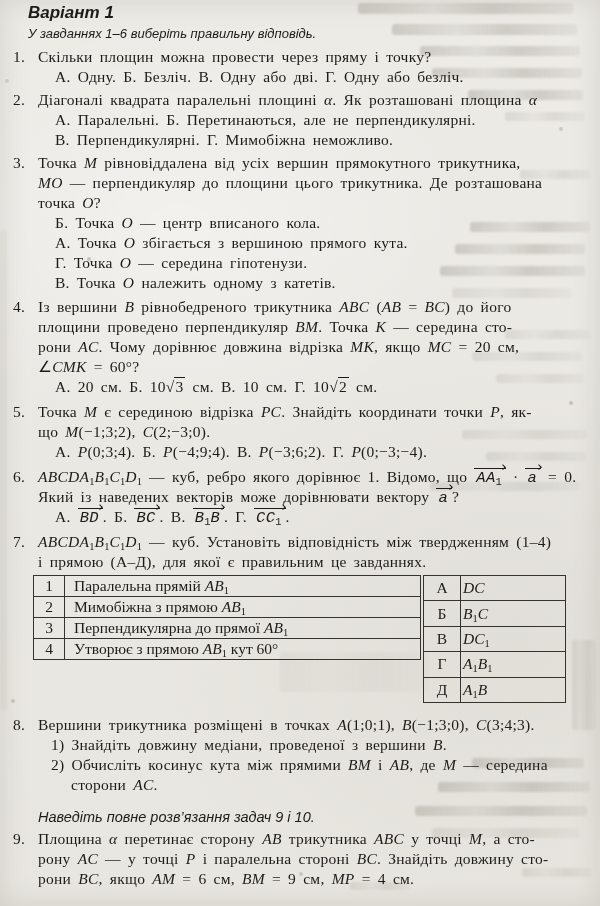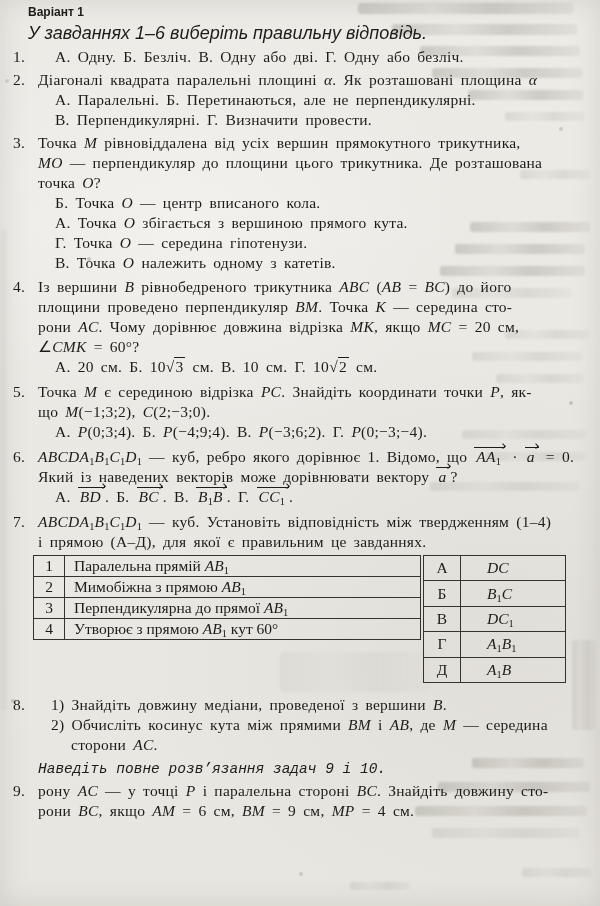--- a/index.html
+++ b/index.html
@@ -19,52 +19,52 @@
     box-shadow:inset 0 0 28px rgba(95,92,82,.18);}
   
   .sm{position:absolute;z-index:1;border-radius:3px;filter:blur(1.3px);
     background:linear-gradient(90deg, rgba(128,126,115,.30), rgba(128,126,115,.12) 35%, rgba(128,126,115,.28) 62%, rgba(128,126,115,.10));}
   .sm.light{opacity:.55;}
   .specks{position:absolute;left:0;top:0;width:2px;height:2px;z-index:1;background:transparent;border-radius:50%;
     box-shadow:88px 258px 0 1px rgba(70,68,60,.25), 570px 402px 0 1px rgba(70,68,60,.22),
                12px 700px 0 1px rgba(70,68,60,.2), 560px 128px 0 1px rgba(70,68,60,.2),
                300px 873px 0 1px rgba(70,68,60,.18), 6px 80px 0 1px rgba(70,68,60,.15);}
   .content{position:relative;z-index:2;padding:3px 6px 0 8px;}
-  .hdr1{font-family:"Liberation Sans", sans-serif;font-weight:bold;
-    font-size:12px;line-height:19px;margin-left:20px;}
+  .hdr1{font-family:"Liberation Sans", sans-serif;font-style:italic;font-weight:bold;
+    font-size:17px;line-height:19px;margin-left:20px;}
   .hdr2{font-family:"Liberation Sans", sans-serif;font-style:italic;
-    font-size:18px;line-height:19px;margin-left:20px;margin-top:2px;}
+    font-size:13px;line-height:19px;margin-left:20px;margin-top:2px;}
   .q{position:relative;padding-left:30px;font-size:15.5px;line-height:20px;
     word-spacing:3px;letter-spacing:.25px;}
   .qnum{position:absolute;left:5px;top:0;}
   .ln{white-space:nowrap;}
   .opt{padding-left:17px;}
   .sub{padding-left:13px;font-family:Liberation Serif, serif;}
   .cont2{padding-left:33px;}
   sub{font-size:10.5px;line-height:0;vertical-align:-3px;letter-spacing:0;}
   .vec{display:inline-block;position:relative;border-top:1.1px solid currentColor;
-    line-height:1.05;padding:1px 4px 0 2px;}
+    line-height:1.05;padding:1px 4px 0 2px;font-family:Liberation Mono, monospace;}
   .vec::after{content:'';position:absolute;right:0;top:-3.6px;
     border:solid currentColor;border-width:0 1.1px 1.1px 0;padding:1.7px;
     transform:rotate(-45deg);}
   .rad .rd{border-top:1px solid currentColor;padding:0 2px 0 1px;}
   .tblwrap{position:relative;height:134px;margin-top:3px;margin-bottom:6px;}
   table{border-collapse:collapse;position:absolute;top:0;
     font-size:15.5px;color:#1d1c1a;}
   td{border:1px solid #35332f;padding:0 4px;}
   .tbl-left{left:25px;width:388px;}
   .tbl-left td{height:20px;}
   .tbl-left .c-num{width:22px;text-align:center;}
   .tbl-left .c-txt{padding-left:9px;}
   .tbl-right{left:415px;width:143px;}
   .tbl-right td{height:24.4px;}
   .tbl-right .c-let{width:28px;text-align:center;}
-  .tbl-right .c-val{padding-left:26px;}
-  .note{font-family:Liberation Mono, monospace;font-style:italic;
-    font-size:14.5px;line-height:19px;margin-left:30px;margin-top:5px;margin-bottom:2px;}
+  .tbl-right .c-val{padding-left:2px;}
+  .note{font-family:Liberation Sans, sans-serif;font-style:italic;
+    font-size:14.5px;line-height:19px;margin-left:30px;margin-top:13px;margin-bottom:2px;}
   .mt2{margin-top:2px;}.mt3{margin-top:3px;}.mt4{margin-top:4px;}
   .mt5{margin-top:5px;}
 </style>
 </head>
 <body>
 
 <div class="page">
 
   <div>
     <div class="sm" style="left:358px;top:3px;width:215px;height:11px;"></div>
@@ -96,28 +96,29 @@
   </div>
   <div class="specks"></div>
 
   <div class="content">
 
     <div class="hdr1">Варіант 1</div>
     <div class="hdr2">У завданнях 1–6 виберіть правильну відповідь.</div>
 
     <div class="q mt4">
       <span class="qnum">1.</span>
+      <div class="ln">Скільки площин можна провести через пряму і точку?</div>
       <div class="ln opt">А. Одну. Б. Безліч. В. Одну або дві. Г. Одну або безліч.</div>
     </div>
 
     <div class="q mt3">
       <span class="qnum">2.</span>
       <div class="ln">Діагоналі квадрата паралельні площині <i>α</i>. Як розташовані площина <i>α</i></div>
       <div class="ln opt">А. Паралельні. Б. Перетинаються, але не перпендикулярні.</div>
-      <div class="ln opt">В. Перпендикулярні. Г. Визначити провести.</div>
+      <div class="ln opt">В. Перпендикулярні. Г. Мимобіжна неможливо.</div>
     </div>
 
     <div class="q mt3">
       <span class="qnum">3.</span>
       <div class="ln">Точка <i>M</i> рівновіддалена від усіх вершин прямокутного трикутника,</div>
       <div class="ln"><i>MO</i> — перпендикуляр до площини цього трикутника. Де розташована</div>
       <div class="ln">точка <i>O</i>?</div>
       <div class="ln opt">Б. Точка <i>O</i> — центр вписаного кола.</div>
       <div class="ln opt">А. Точка <i>O</i> збігається з вершиною прямого кута.</div>
       <div class="ln opt">Г. Точка <i>O</i> — середина гіпотенузи.</div>
@@ -195,27 +196,29 @@
         <tr>
           <td class="c-let">Д</td>
           <td class="c-val"><i>A</i><sub>1</sub><i>B</i></td>
         </tr>
       </tbody>
         </table>
     </div>
 
     <div class="q">
       <span class="qnum">8.</span>
+      <div class="ln">Вершини трикутника розміщені в точках <i>A</i>(1;0;1), <i>B</i>(−1;3;0), <i>C</i>(3;4;3).</div>
       <div class="ln sub">1) Знайдіть довжину медіани, проведеної з вершини <i>B</i>.</div>
       <div class="ln sub">2) Обчисліть косинус кута між прямими <i>BM</i> і <i>AB</i>, де <i>M</i> — середина</div>
       <div class="ln cont2">сторони <i>AC</i>.</div>
     </div>
 
     <div class="note">Наведіть повне розв’язання задач 9 і 10.</div>
 
     <div class="q mt2">
       <span class="qnum">9.</span>
+      <div class="ln">Площина <i>α</i> перетинає сторону <i>AB</i> трикутника <i>ABC</i> у точці <i>M</i>, а сто-</div>
       <div class="ln">рону <i>AC</i> — у точці <i>P</i> і паралельна стороні <i>BC</i>. Знайдіть довжину сто-</div>
       <div class="ln">рони <i>BC</i>, якщо <i>AM</i> = 6 см, <i>BM</i> = 9 см, <i>MP</i> = 4 см.</div>
     </div>
 
   </div>
 </div>
 
 </body></html>

